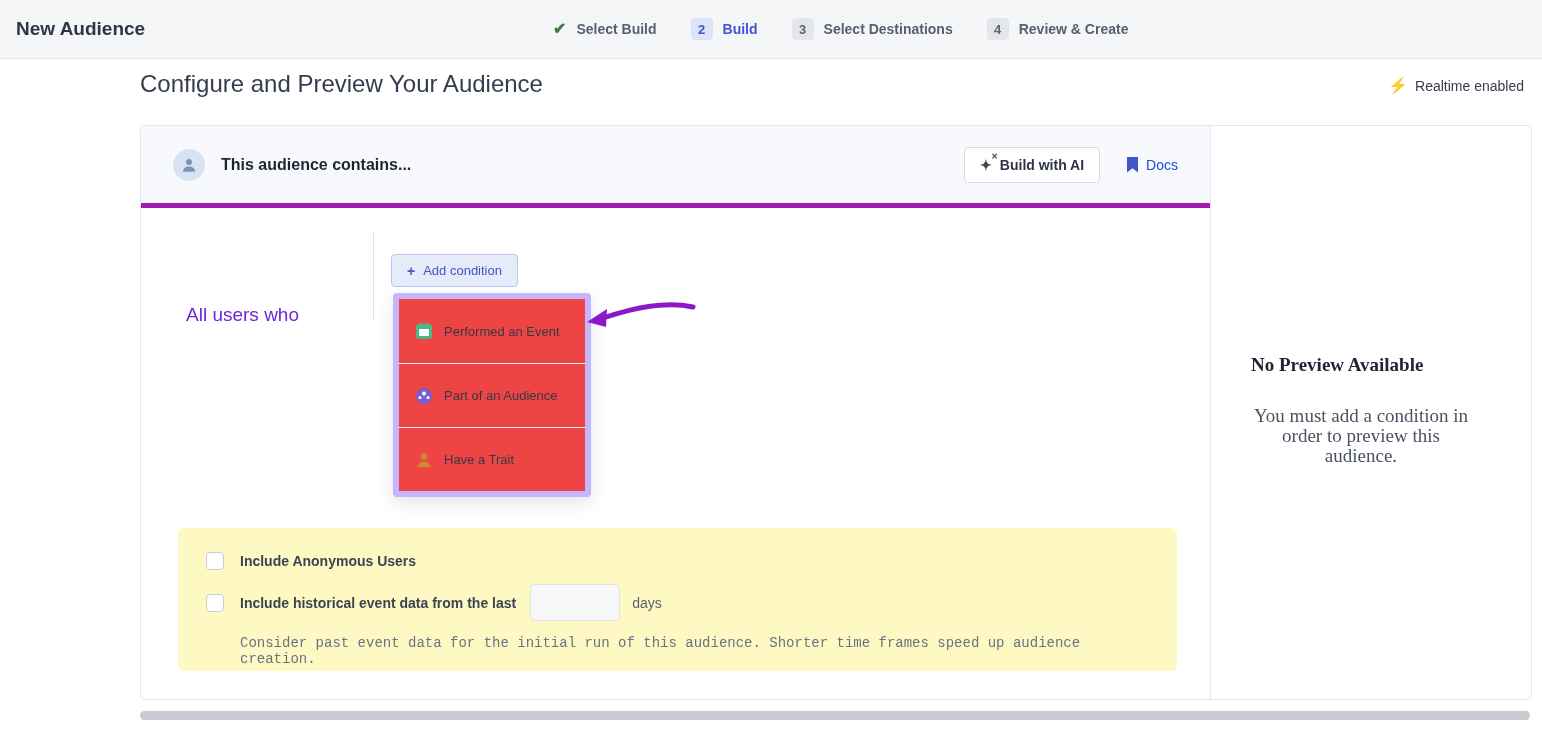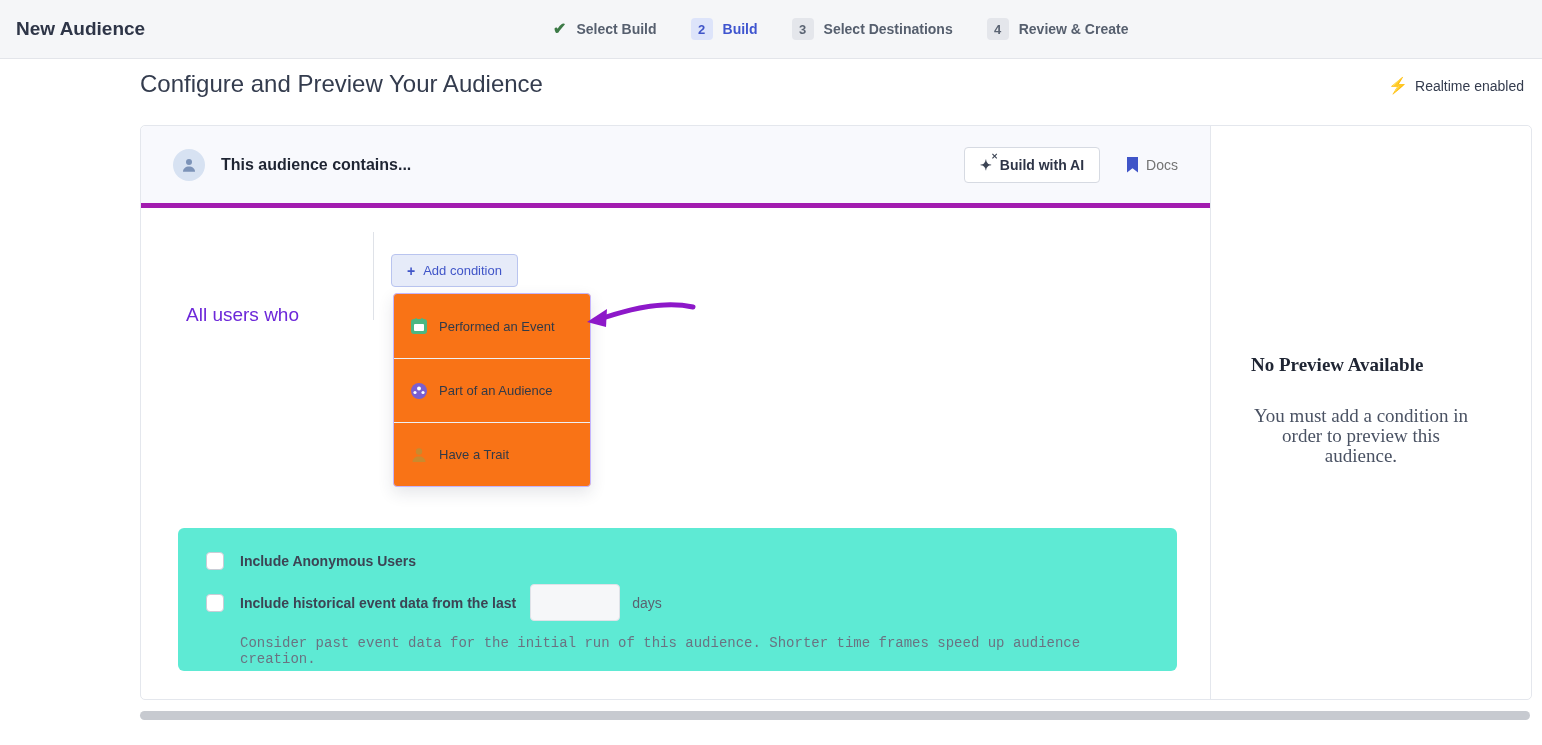--- a/index.html
+++ b/index.html
@@ -77,21 +77,21 @@
   .ai-button {
     display:flex; align-items:center; gap:8px;
     background:#ffffff; border:1px solid #d6dae2; border-radius:4px;
     padding:9px 15px; font-size:14px; font-weight:bold; color:#2e3547;
     cursor:pointer;
   }
   .sparkle { color:#3c4454; font-size:14px; line-height:1; position:relative; }
   .sparkle .tiny-plus { position:absolute; top:-5px; right:-6px; font-size:8px; color:#3c4454; }
   .docs-link {
     display:flex; align-items:center; gap:7px;
-    font-size:14px; color:#737373; cursor:pointer;
+    font-size:14px; color:#1d4ed8; cursor:pointer;
   }
 
   
   .builder-body { position:relative; flex:1 1 auto; }
   .all-users-label {
     position:absolute; left:45px; top:54px;
     font-size:19px; color:#6d28d9;margin-top:42px;
   }
   .v-divider {
     position:absolute; left:232px; top:24px; height:88px;
@@ -100,37 +100,37 @@
   .add-condition-btn {
     position:absolute; left:250px; top:46px;
     display:flex; align-items:center; gap:8px;
     background:#e6ebf9; border:1px solid #b9c4ef; border-radius:4px;
     padding:8px 15px; font-size:13px; color:#4055c8; cursor:pointer;
   }
   .plus-icon { font-size:14px; font-weight:bold; color:#4055c8; line-height:1; }
 
   .dropdown {
     position:absolute; left:252px; top:85px; width:198px;
-    background:#f97316; border:1px solid #c4b5fd; border-radius:4px;
+    background:#ef4444; border:6px solid #c4b5fd; border-radius:4px;
     box-shadow:0 6px 16px rgba(40,48,70,0.12);
     z-index:5;
   }
   .dropdown-item {
     height:64px; display:flex; align-items:center; gap:11px;
     padding:0 16px; cursor:pointer; font-size:13px; color:#333a47;
   }
   .dropdown-item + .dropdown-item { border-top:1px solid #eef0f4; }
 
   .annotation-arrow { position:absolute; left:440px; top:89px; width:120px; height:40px; z-index:6; pointer-events:none; }
 
   
   .options-panel {
     position:absolute; left:37px; top:320px;
     width:999px; height:143px;
-    background:#5eead4; border-radius:6px;
+    background:#fef9c3; border-radius:6px;
     padding:24px 28px;
   }
   .opt-row { display:flex; align-items:center; margin-bottom:14px; }
   .checkbox {
     width:18px; height:18px; border:1px solid #c9cdd6; border-radius:4px;
     background:#ffffff; flex:0 0 auto; cursor:pointer;
   }
   .opt-label { margin-left:16px; font-size:14px; font-weight:bold; color:#3c4454; }
   .days-input {
     width:90px; height:37px; margin-left:14px;

